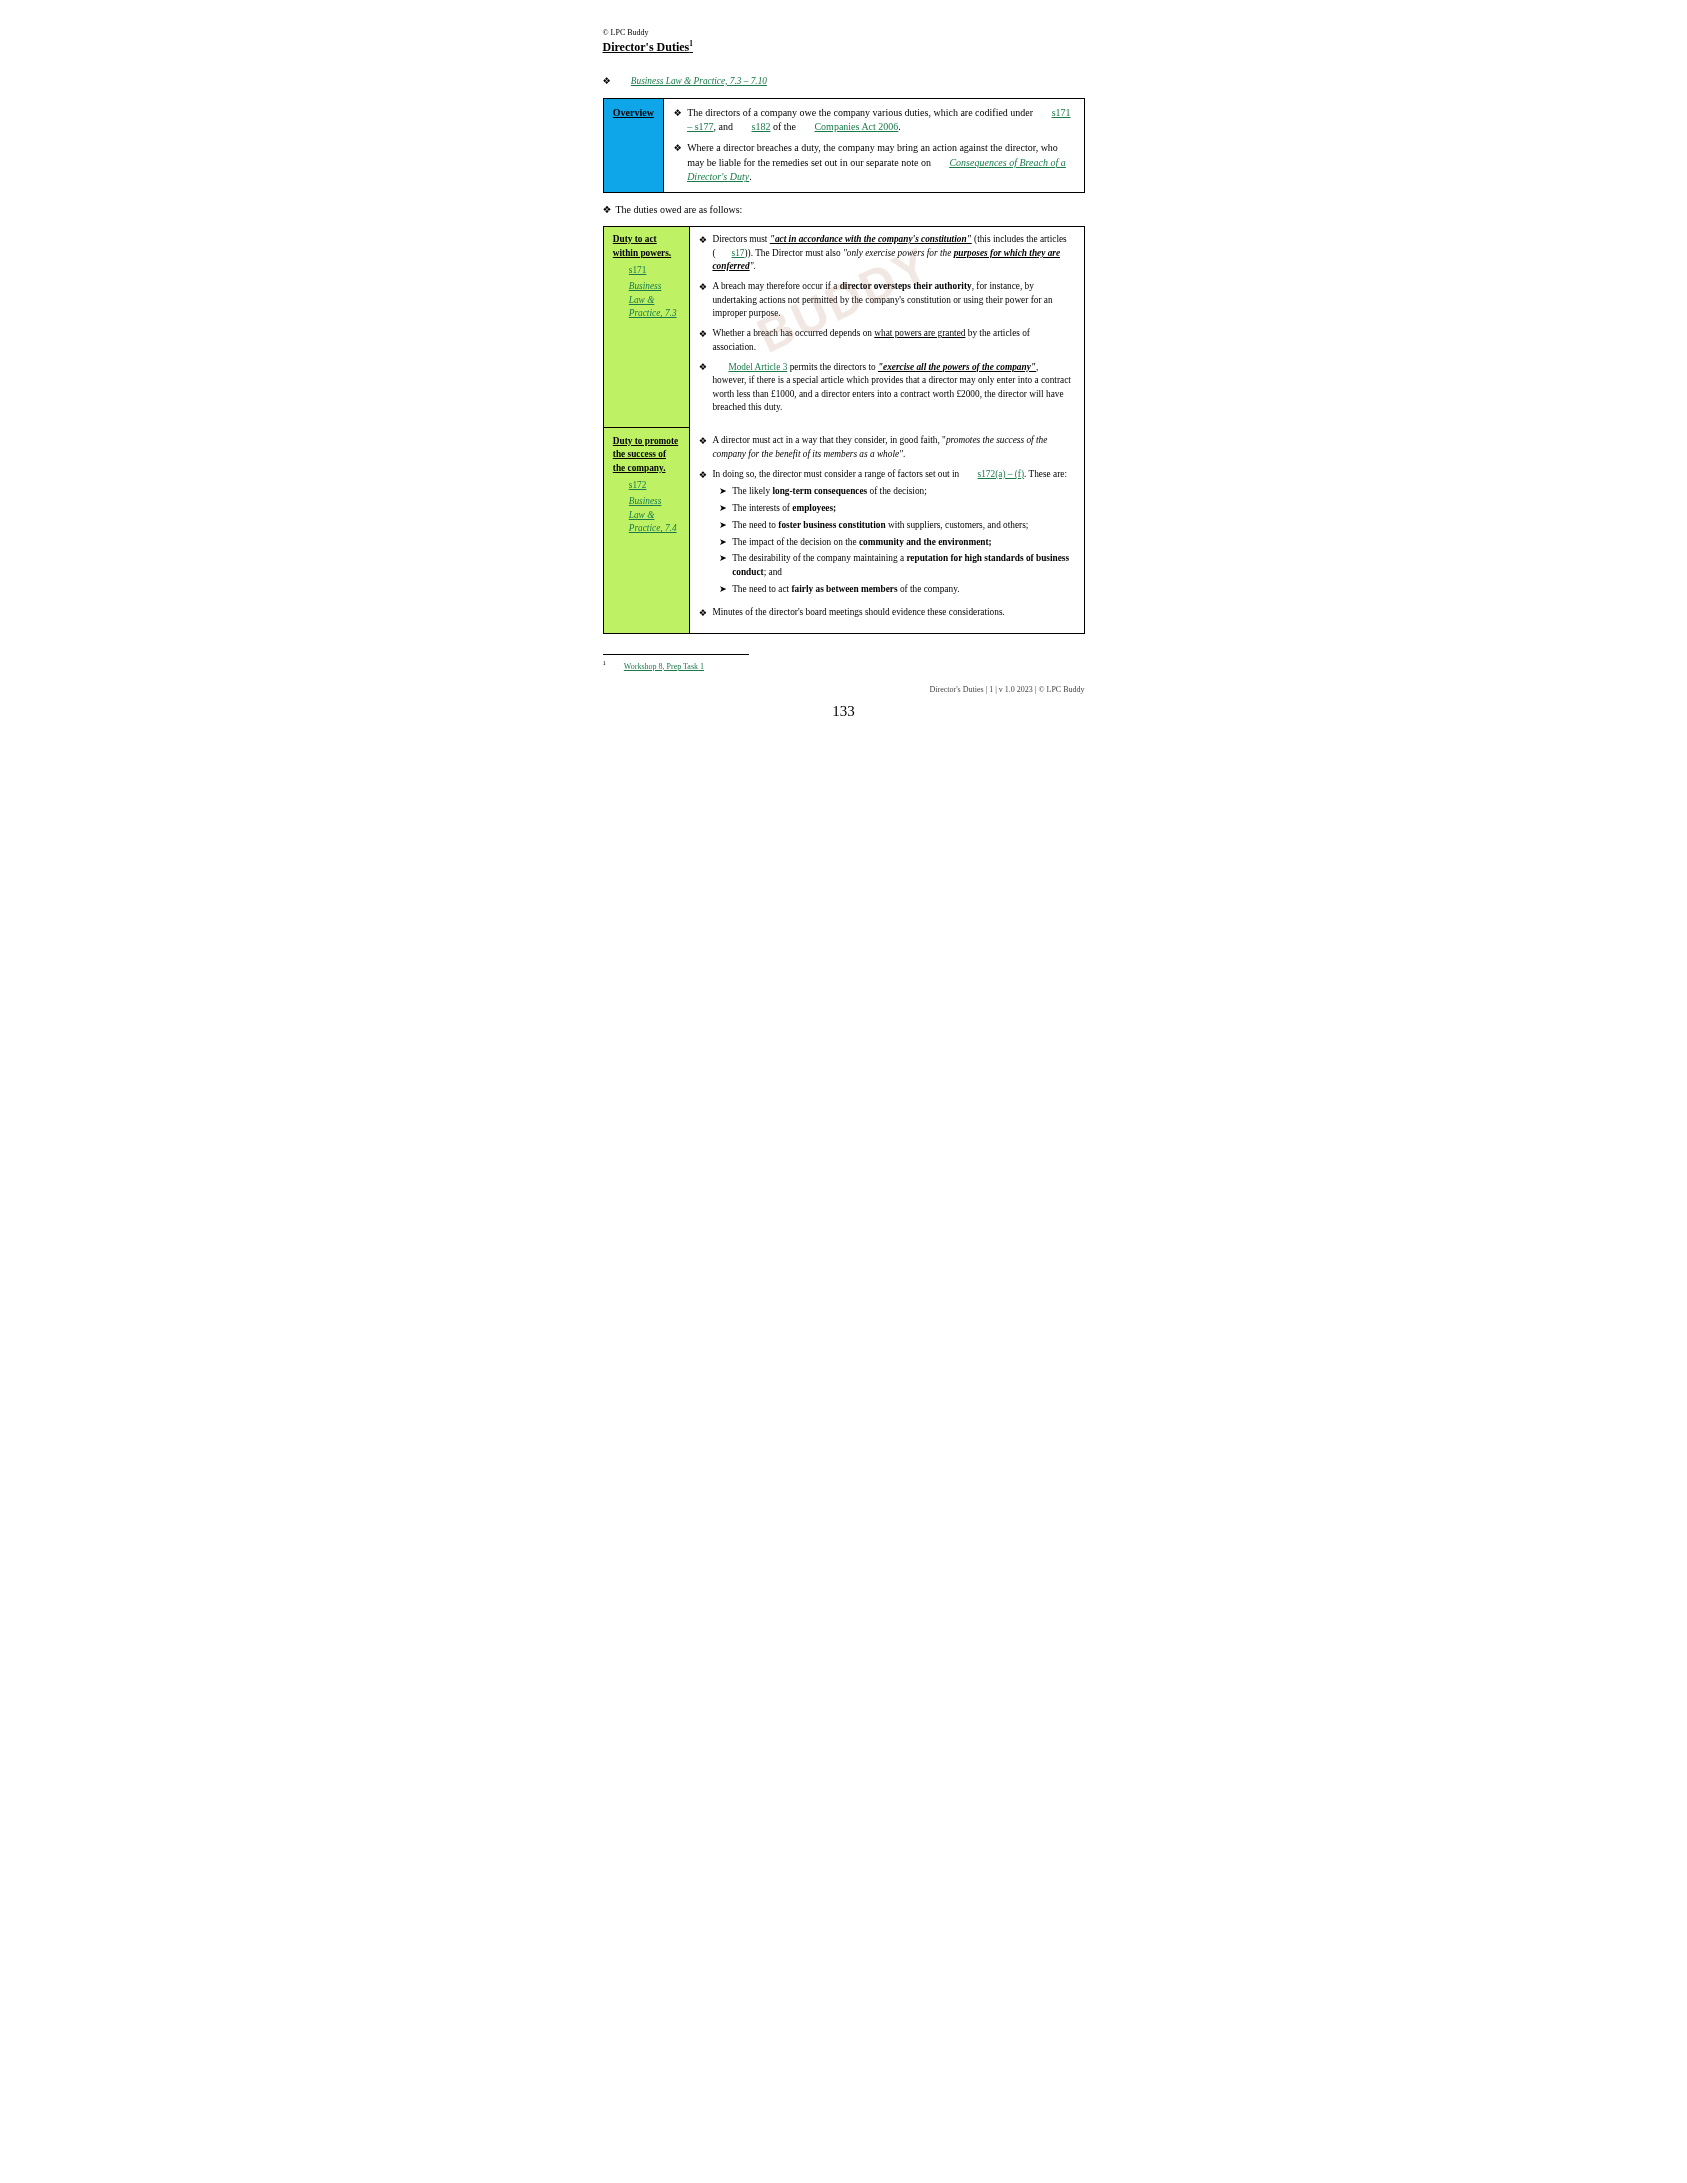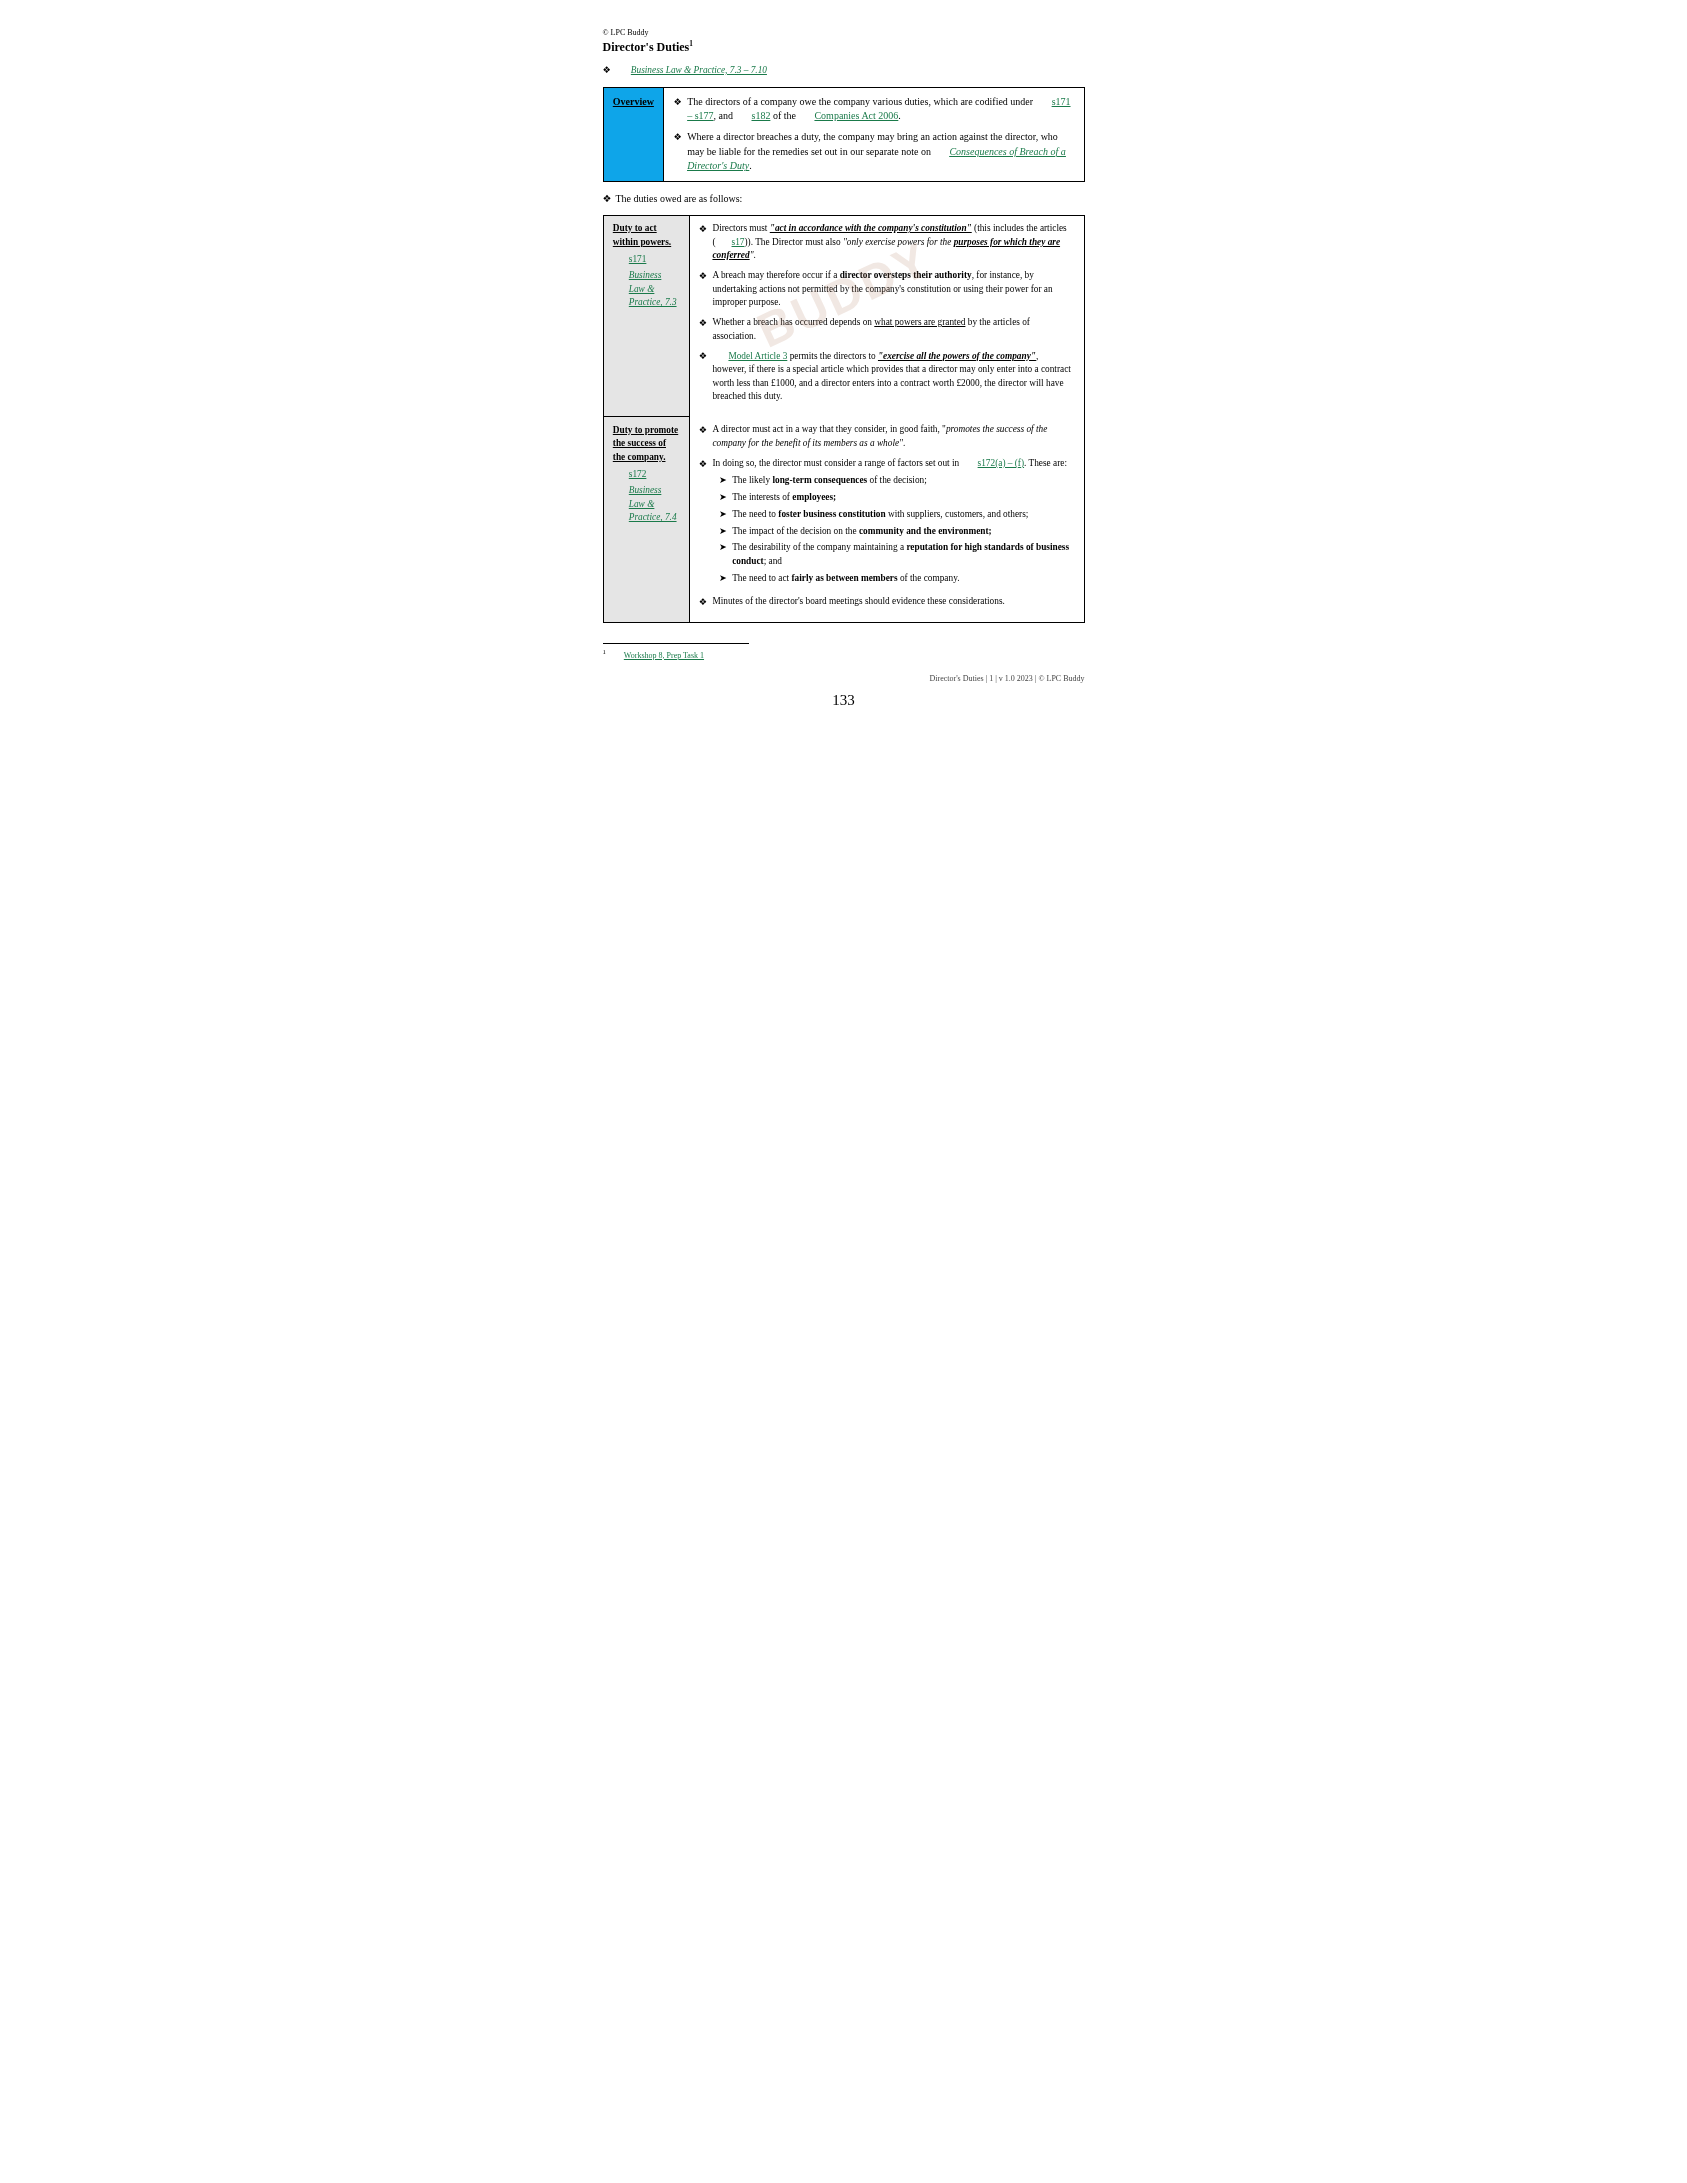--- a/index.html
+++ b/index.html
@@ -13,21 +13,22 @@
       padding: 26.5px 40px 40px 40px;
       line-height: 1.45;
     }
     .copyright {
       font-size: 8px;
       margin-bottom: 1.3px;
     }
     .page-title {
       font-size: 12px;
       font-weight: bold;
-      margin-bottom: 7px;
+      text-decoration: underline;
+      margin-bottom: 18px;
     }
     .page-title sup {
       font-size: 7.3px;
     }
     .reference-link {
       color: #1a7a4a;
       font-style: italic;
       text-decoration: underline;
       font-size: 9.3px;
     }
@@ -89,21 +90,21 @@
       width: 100%;
       border-collapse: collapse;
       margin-bottom: 20px;
     }
     .duties-table td {
       vertical-align: top;
       padding: 6.6px 9.3px;
     }
     .duty-left {
       width: 86px;
-      background: #e5e5e5;
+      background: #bef264;
       border-right: 1px solid #000;
       border-bottom: 1px solid #000;
       padding: 6.6px 6.6px;
       font-size: 9.3px;
     }
     .duty-right {
       border-bottom: 1px solid #000;
       padding: 6.6px 10.6px;
       font-size: 9.3px;
     }

